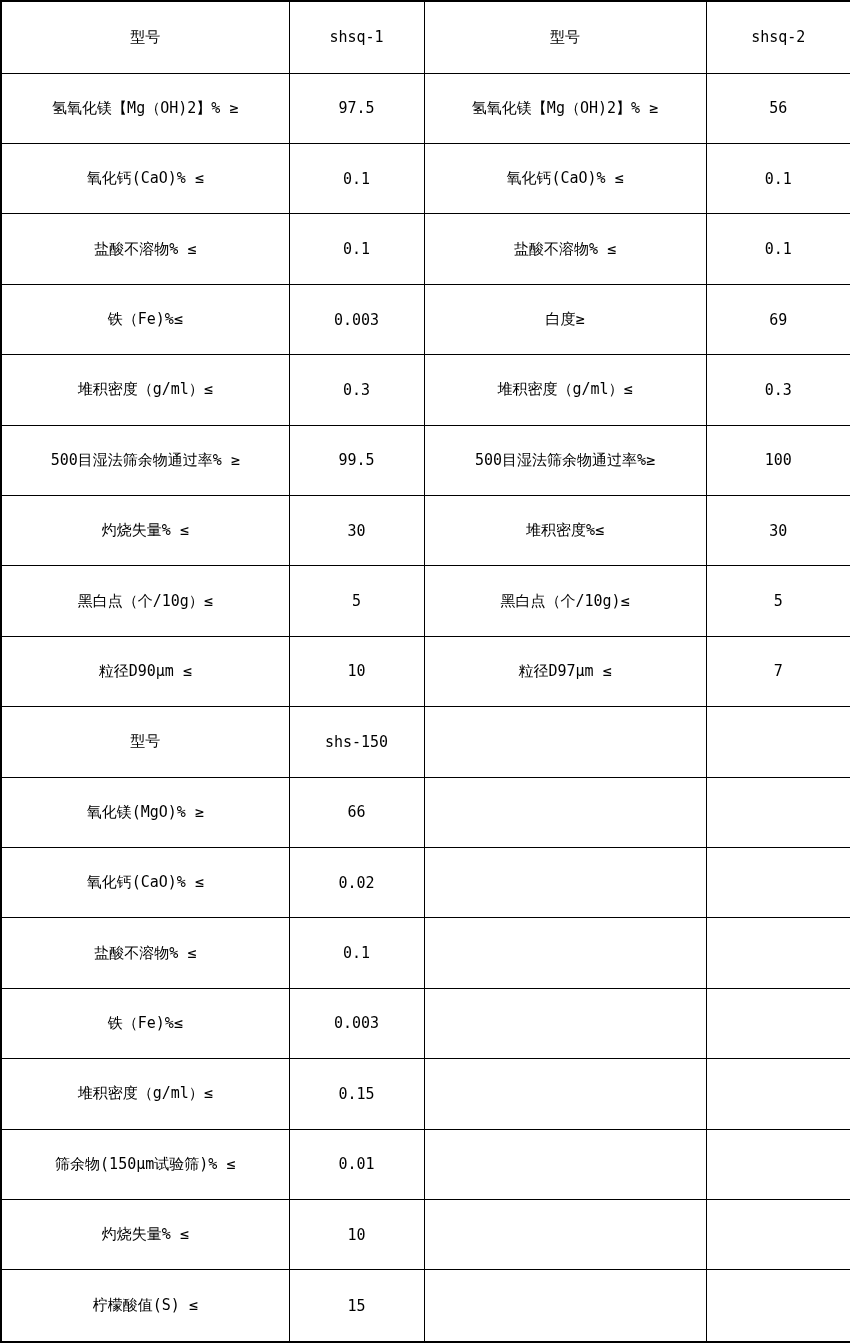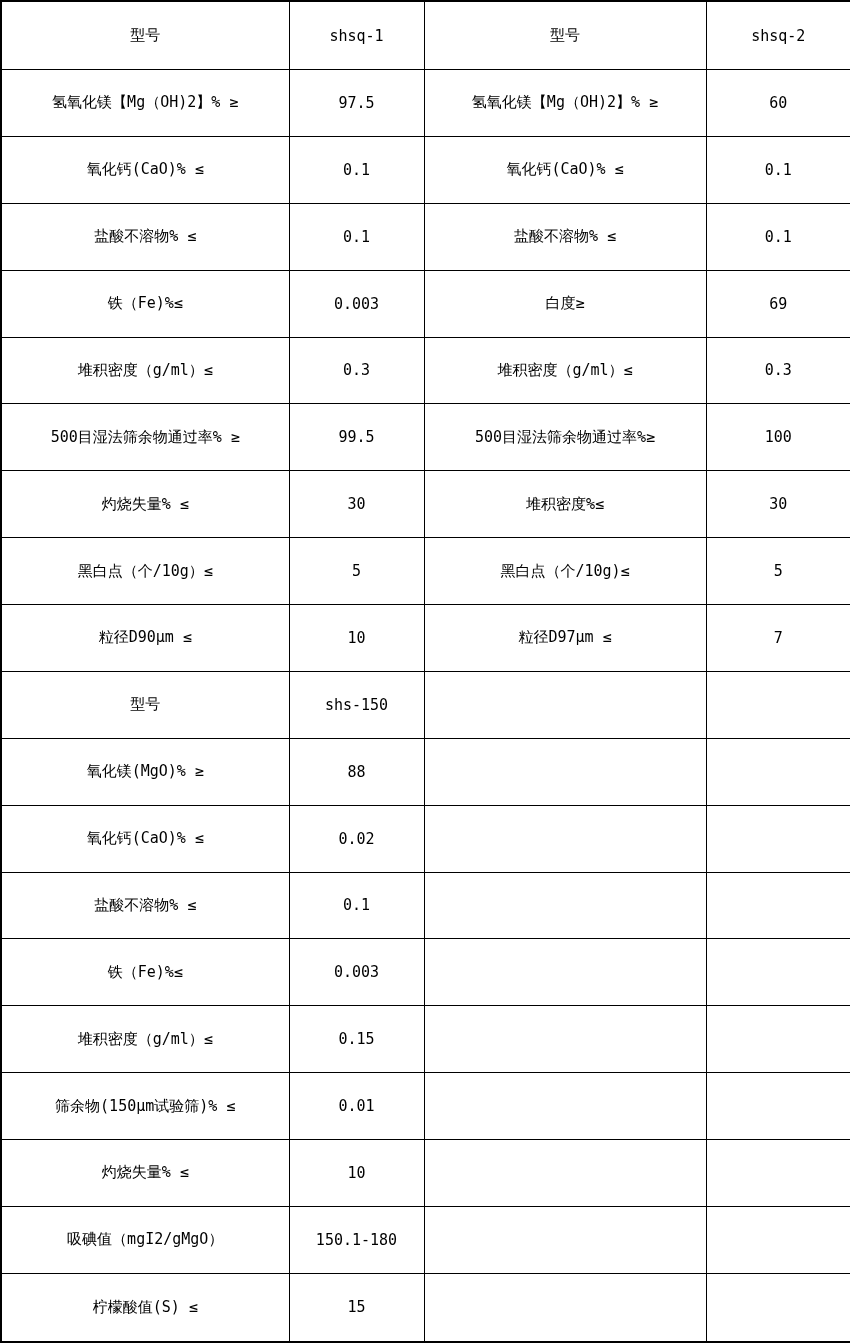--- a/index.html
+++ b/index.html
@@ -48,21 +48,21 @@
       <tr>
     <td>型号</td>
     <td>shsq-1</td>
     <td>型号</td>
     <td>shsq-2</td>
   </tr>
       <tr>
     <td>氢氧化镁【Mg（OH)2】% ≥</td>
     <td>97.5</td>
     <td>氢氧化镁【Mg（OH)2】% ≥</td>
-    <td>60</td>
+    <td>56</td>
   </tr>
       <tr>
     <td>氧化钙(CaO)% ≤</td>
     <td>0.1</td>
     <td>氧化钙(CaO)% ≤</td>
     <td>0.1</td>
   </tr>
       <tr>
     <td>盐酸不溶物% ≤</td>
     <td>0.1</td>
@@ -106,21 +106,21 @@
     <td>7</td>
   </tr>
       <tr>
     <td>型号</td>
     <td>shs-150</td>
     <td></td>
     <td></td>
   </tr>
       <tr>
     <td>氧化镁(MgO)% ≥</td>
-    <td>88</td>
+    <td>66</td>
     <td></td>
     <td></td>
   </tr>
       <tr>
     <td>氧化钙(CaO)% ≤</td>
     <td>0.02</td>
     <td></td>
     <td></td>
   </tr>
       <tr>
@@ -147,25 +147,19 @@
     <td></td>
     <td></td>
   </tr>
       <tr>
     <td>灼烧失量% ≤</td>
     <td>10</td>
     <td></td>
     <td></td>
   </tr>
       <tr>
-    <td>吸碘值（mgI2/gMgO）</td>
-    <td>150.1-180</td>
-    <td></td>
-    <td></td>
-  </tr>
-      <tr>
     <td>柠檬酸值(S) ≤</td>
     <td>15</td>
     <td></td>
     <td></td>
   </tr>
     </tbody>
 </table>
 
 </body></html>

